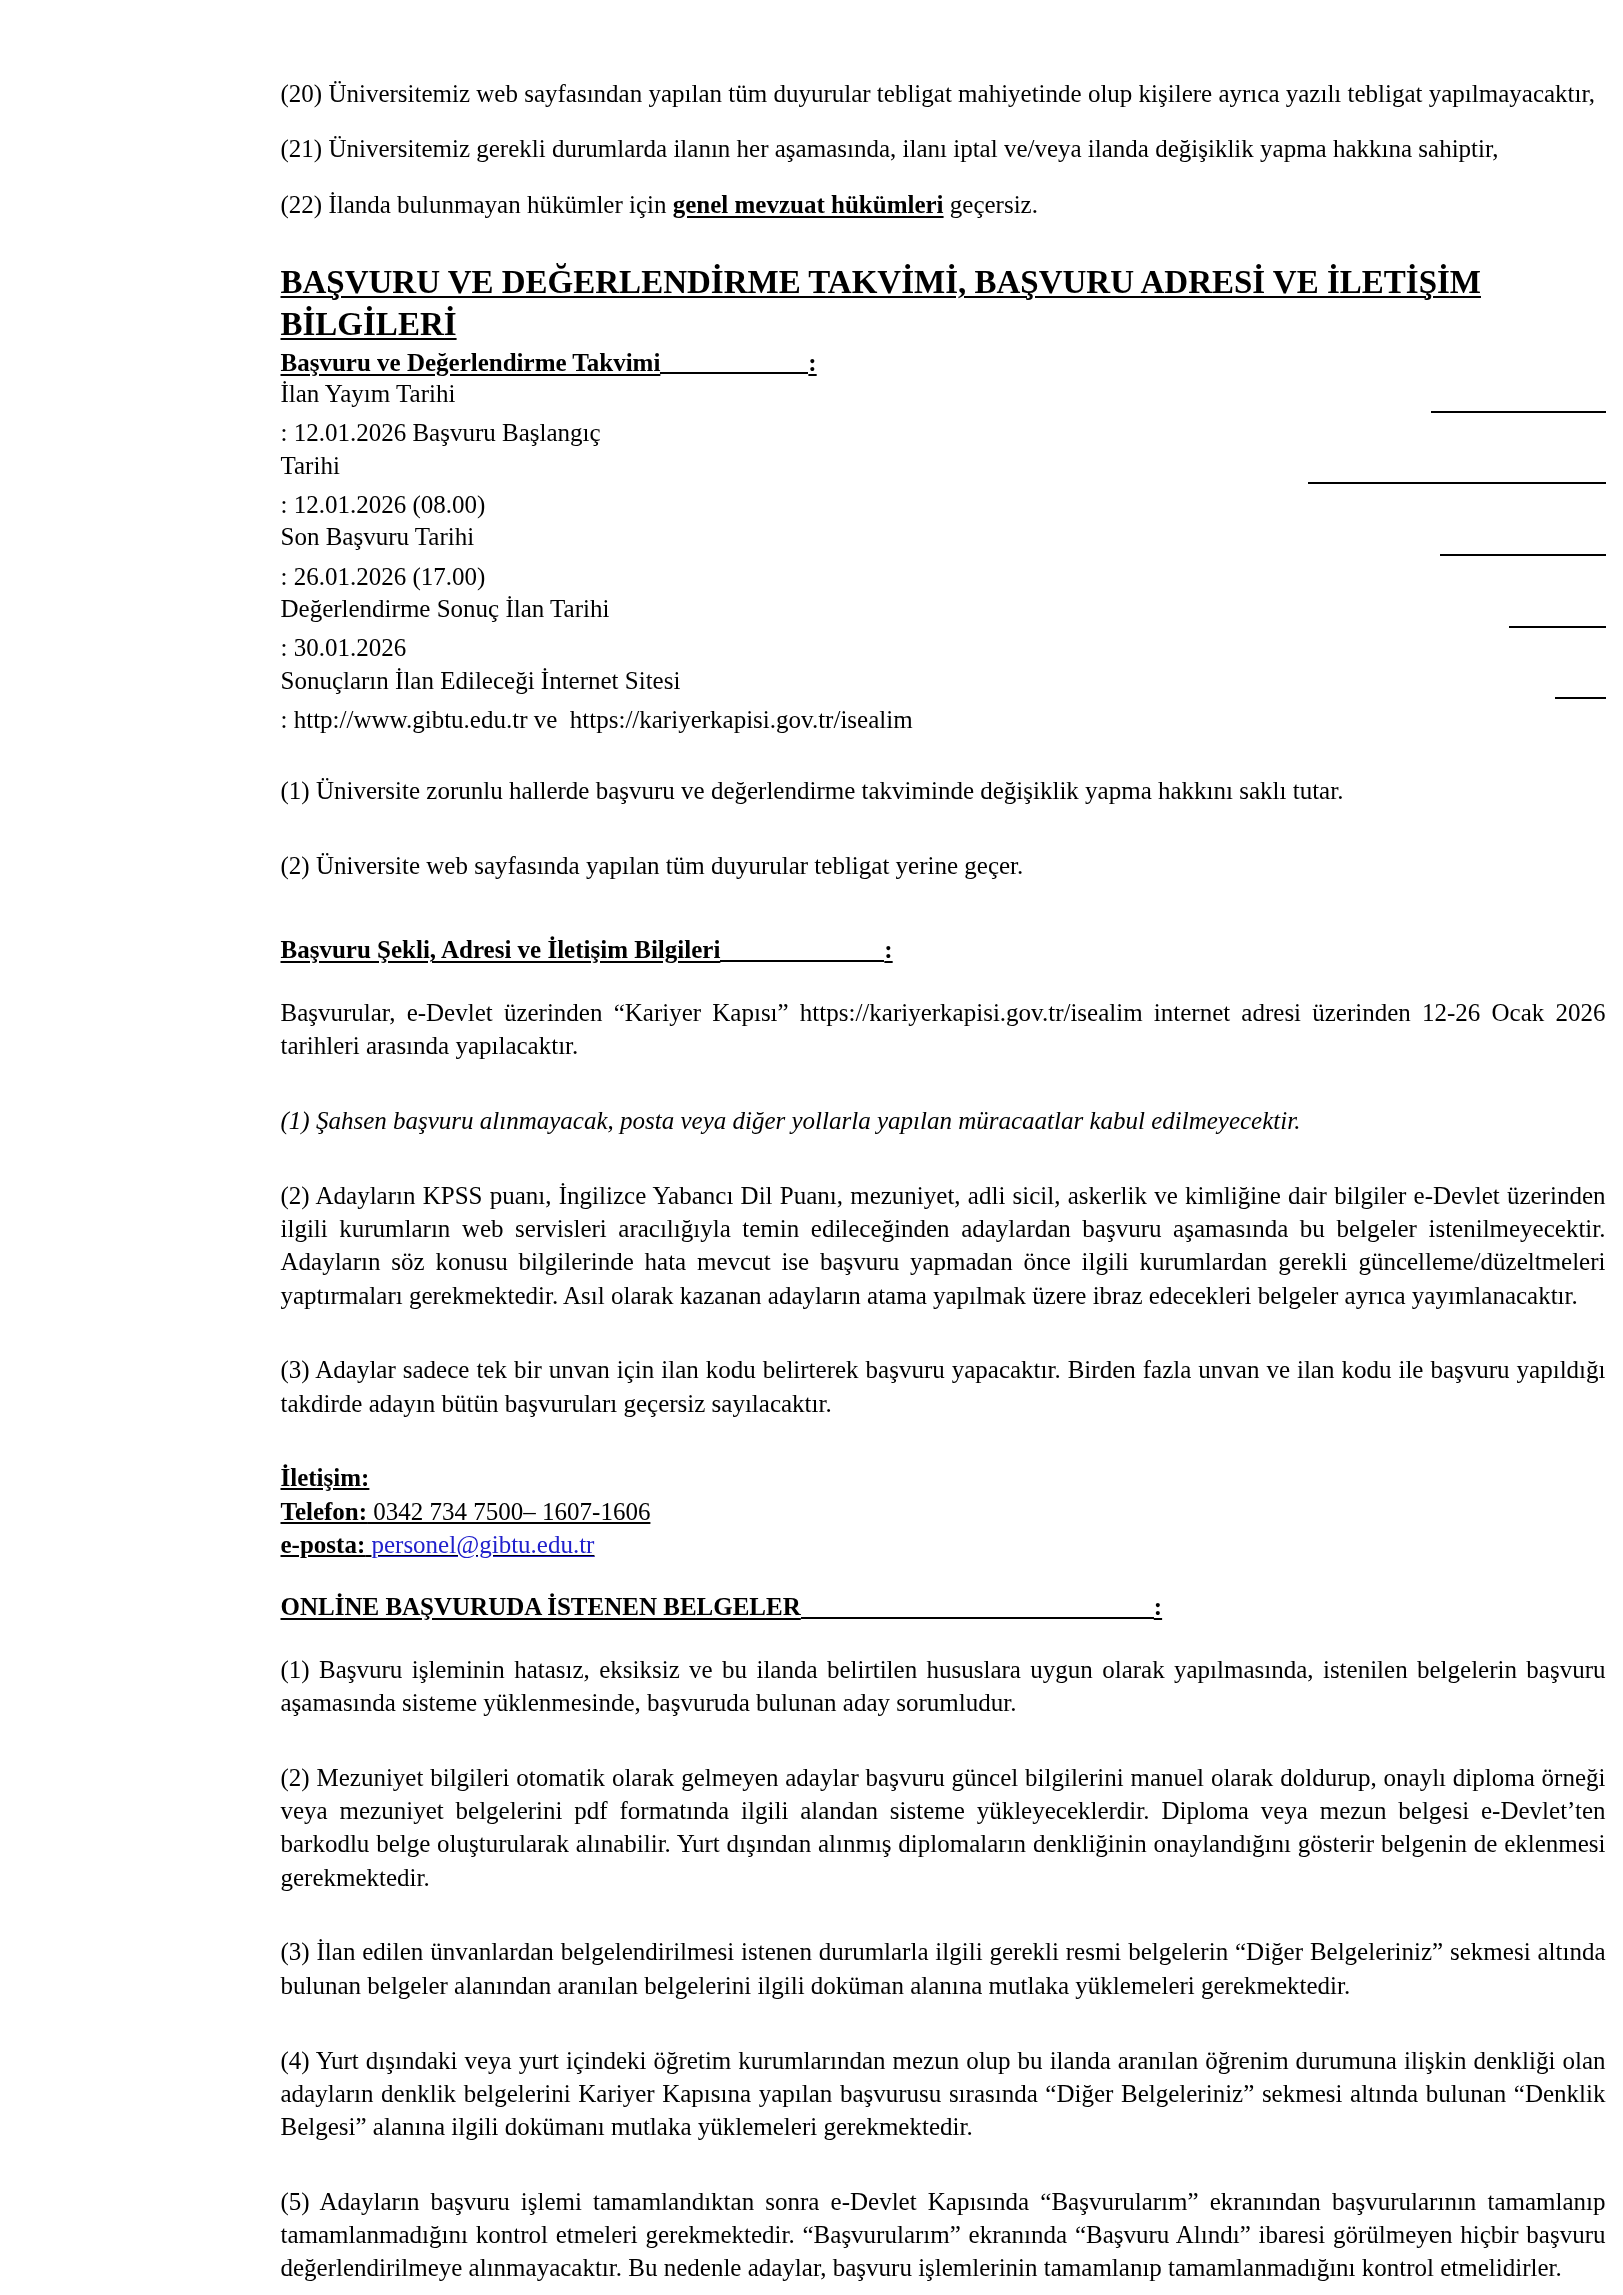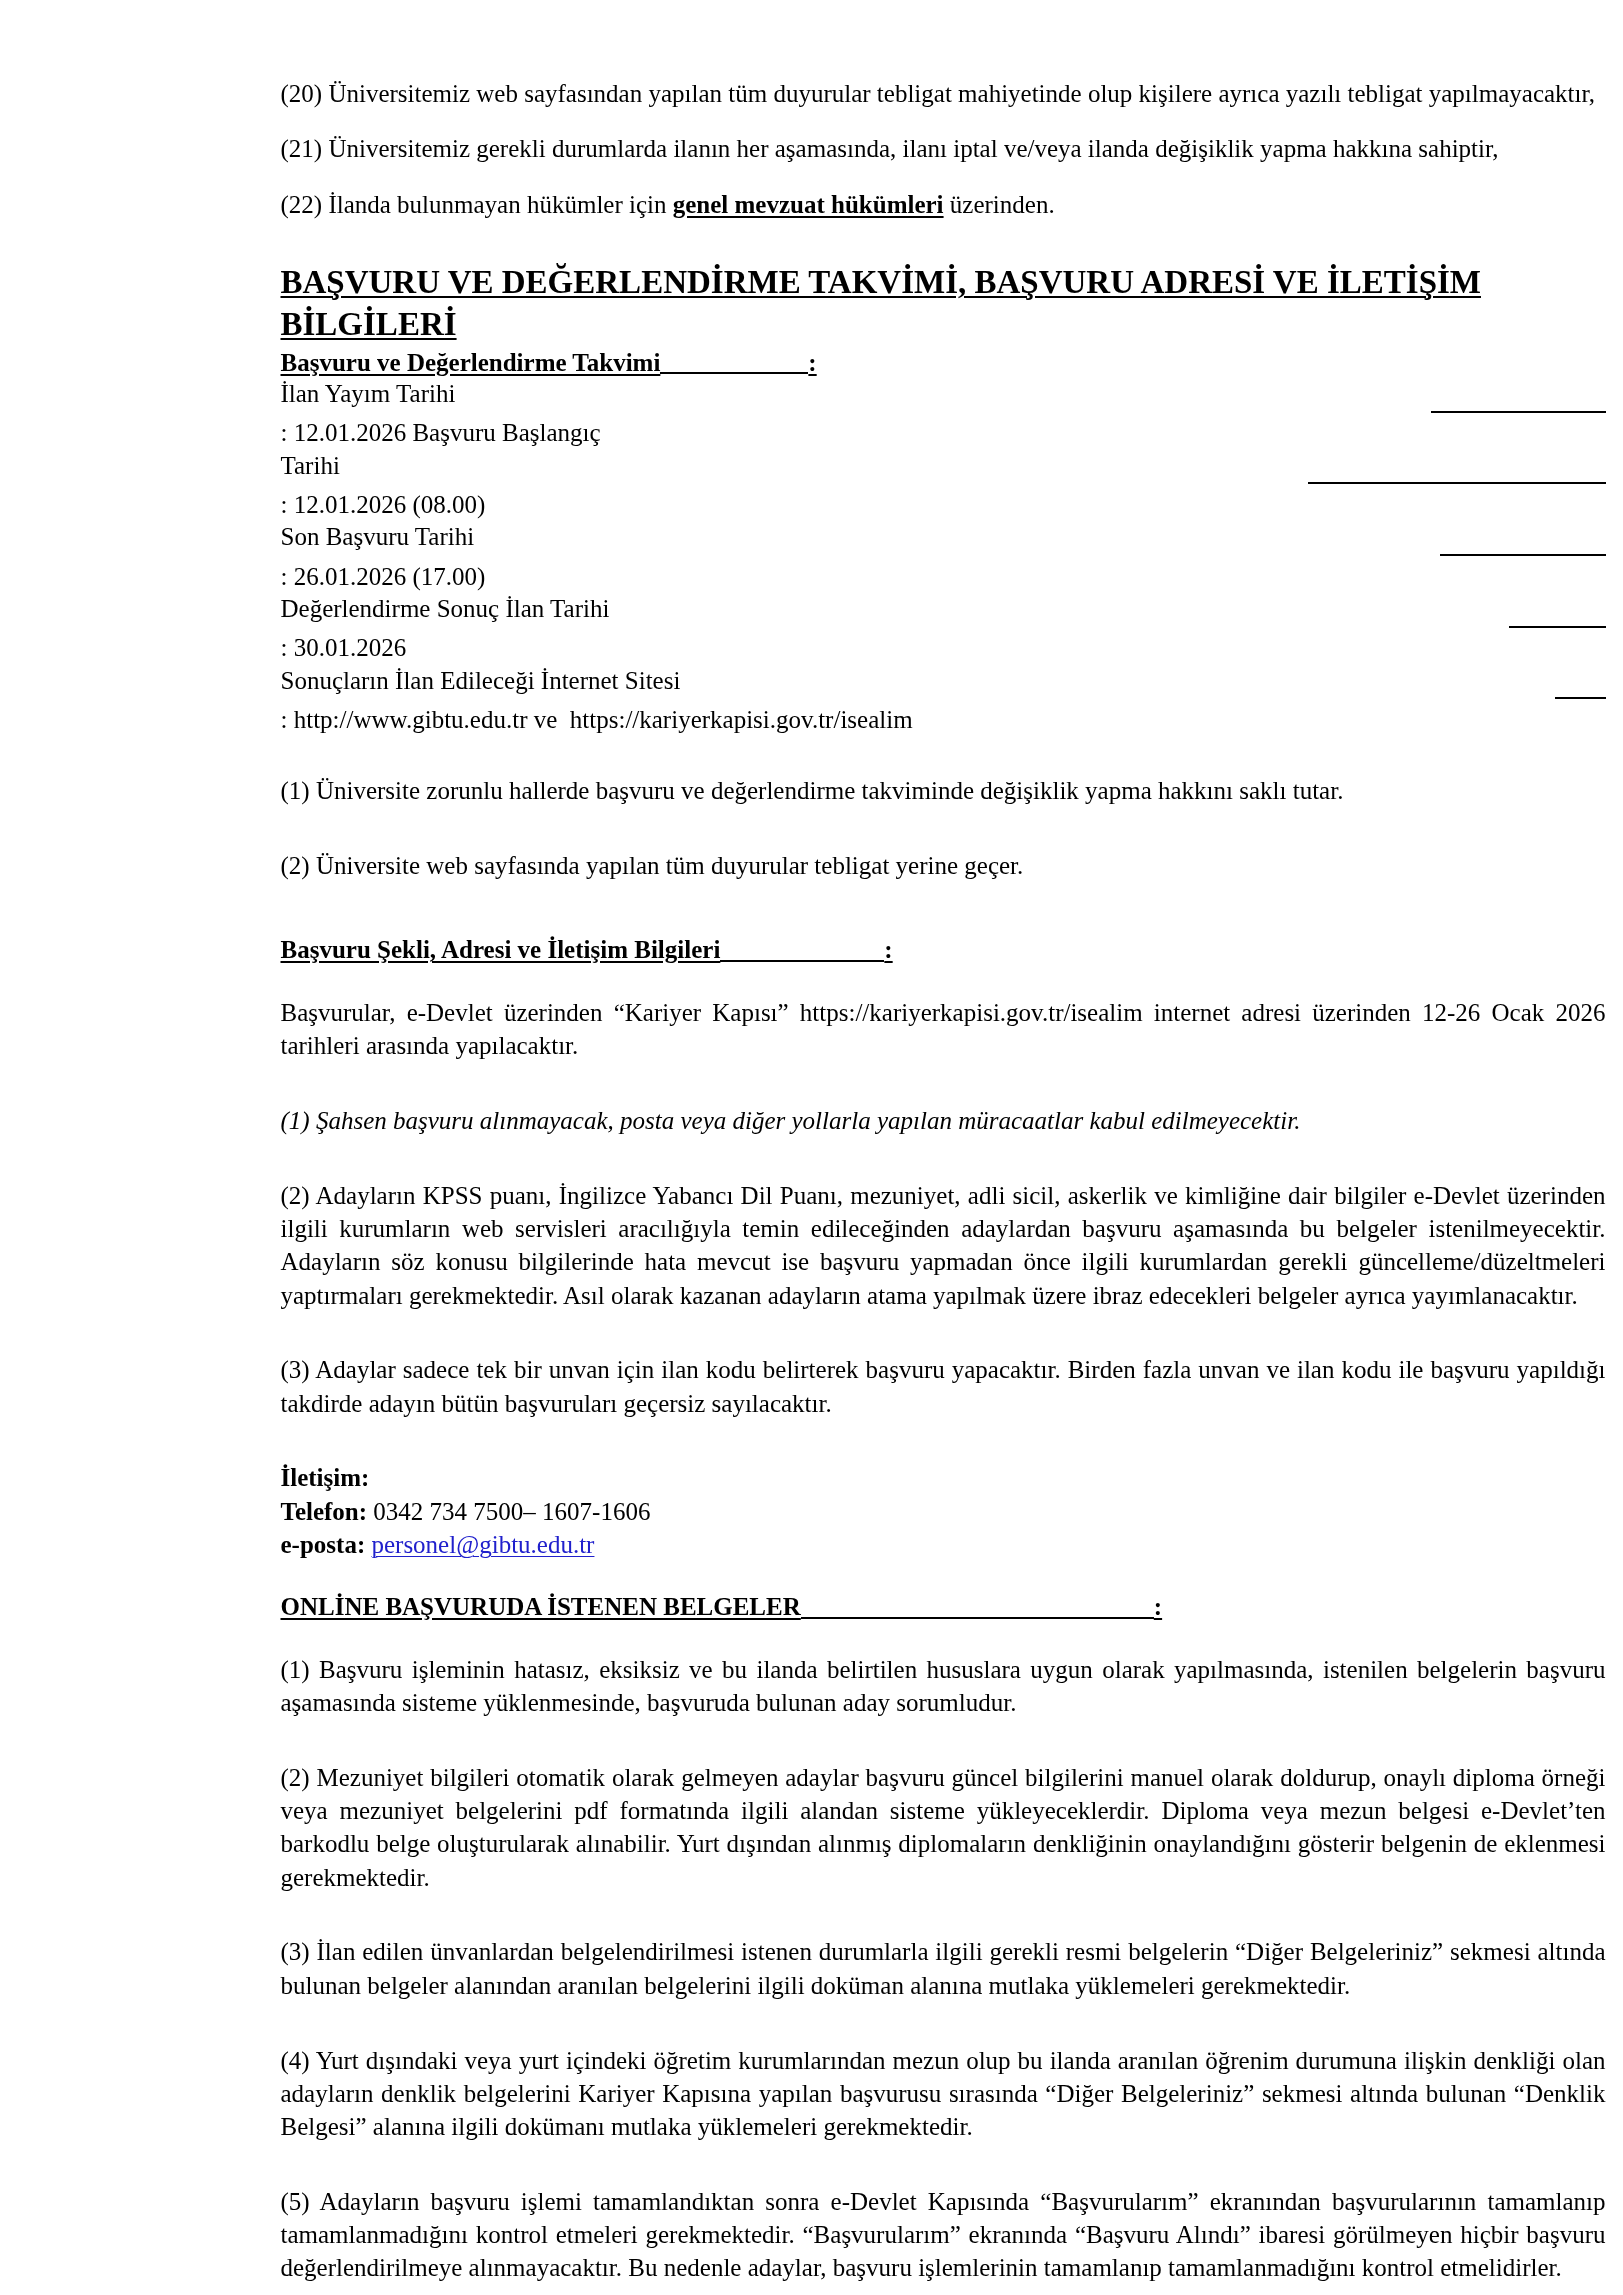--- a/index.html
+++ b/index.html
@@ -116,38 +116,39 @@
     color: #2020CC;
     text-decoration: underline;
     text-underline-offset: 2.6px;
     text-decoration-thickness: 1.3px;
   }
 
   .contact-block {
     margin: 0 0 0 0;
     line-height: 1.33;
     font-size: 25px;
+    text-decoration: underline;
   }
   .contact-line { white-space: pre; }
 
   .gap-sm  { height: 19.6px; }
   .gap-md  { height: 30px; }
   .gap-lg  { height: 38px; }
 </style>
 </head>
 <body>
 
 <div class="page">
   <div class="doc">
 
     <p class="para">(20) Üniversitemiz web sayfasından yapılan tüm duyurular tebligat mahiyetinde olup kişilere ayrıca yazılı tebligat yapılmayacaktır,</p>
 
     <p class="para">(21) Üniversitemiz gerekli durumlarda ilanın her aşamasında, ilanı iptal ve/veya ilanda değişiklik yapma hakkına sahiptir,</p>
 
-    <p class="para nojustify"><span>(22) İlanda bulunmayan hükümler için </span><span class="bu">genel mevzuat hükümleri</span><span> üzerinden.</span></p>
+    <p class="para nojustify"><span>(22) İlanda bulunmayan hükümler için </span><span class="bu">genel mevzuat hükümleri</span><span> geçersiz.</span></p>
 
     <div class="gap-sm"></div>
 
     <div class="heading-block">
       <span class="sec-heading">BAŞVURU VE DEĞERLENDİRME TAKVİMİ, BAŞVURU ADRESİ VE İLETİŞİM BİLGİLERİ</span>
     </div>
 
     <div class="heading-row">
       <span class="htext">Başvuru ve Değerlendirme Takvimi</span>
       <span class="hrule" style="width:148px"></span>

